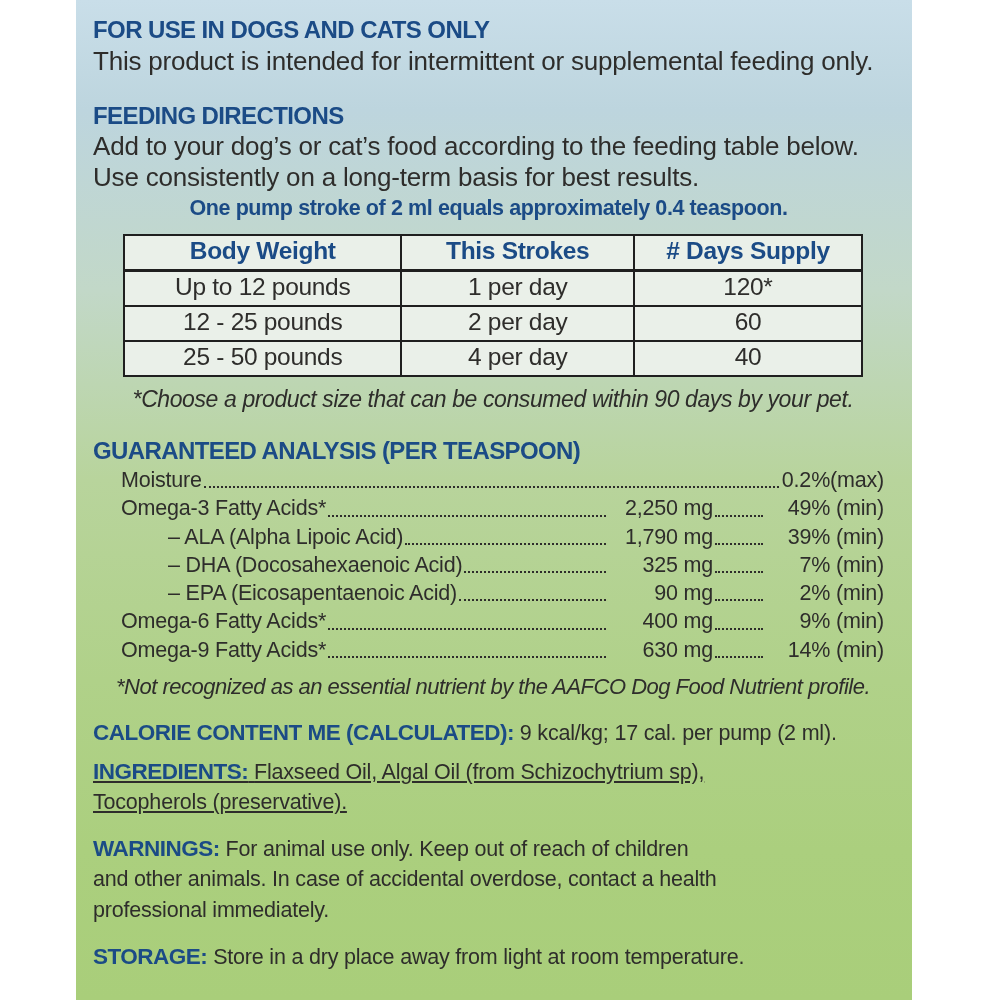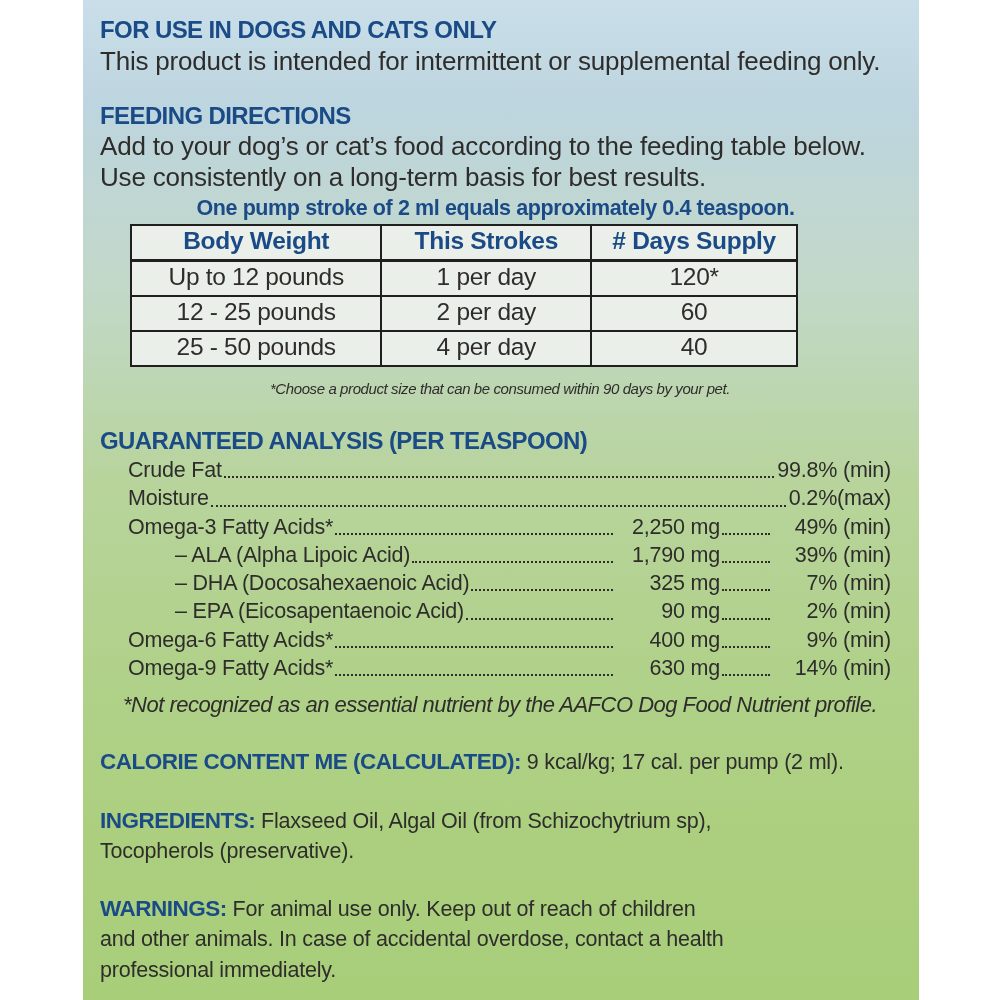--- a/index.html
+++ b/index.html
@@ -1,20 +1,20 @@
 <!DOCTYPE html>
 <html><head>
 <meta charset="utf-8">
 <style>
   * { margin: 0; padding: 0; box-sizing: border-box; }
   html, body { width: 1000px; background: #ffffff; font-family: "Liberation Sans", sans-serif; }
   body { position: relative; height: 1000px; overflow: hidden; }
 
   .label-panel {
-    position: absolute; left: 83px; top: 0;
+    position: absolute; left: 76px; top: 0;
     width: 836px; height: 1000px;
     padding: 15px 28px 0 17px;
     background: linear-gradient(180deg,
       #c9dee9 0%, #bdd5de 11%, #c2d8c8 29%,
       #b8d49c 48%, #b0d189 68%, #abcf7e 85%, #a9ce7a 100%);
     color: #2e2d2b;
     letter-spacing: -0.2px;
   }
 
   .h-blue {
@@ -24,55 +24,55 @@
   .body-text { font-size: 26px; line-height: 31px; color: #2e2d2b; }
   .bold-note { font-size: 21.5px; line-height: 31px; color: #1b4b86; font-weight: bold; letter-spacing: -0.4px; text-align: center; }
 
   
   .sec-use .body-text { margin-top: 1px; }
   .sec-feeding { margin-top: 24px; }
   .sec-analysis { margin-top: 22px; }
 
   
   .feed-table {
-    border-collapse: collapse; width: 668px; margin: 0 0 0 30px;
+    border-collapse: collapse; width: 740px; margin: 10px 0 0 30px;
     background: #eaf0e9; table-layout: fixed;
   }
   .feed-table th, .feed-table td {
     border: 2px solid #1f1f1f; text-align: center;
     font-size: 24.5px; padding: 1px 0 4px;
     letter-spacing: -0.3px;
   }
   .feed-table th { color: #1b4b86; font-weight: bold; border-bottom: 3px solid #1f1f1f; }
   .feed-table col.c1 { width: 37.6%; } .feed-table col.c2 { width: 31.5%; } .feed-table col.c3 { width: 30.9%; }
 
   .table-footnote {
     width: 740px; margin: 7px 0 0 30px; text-align: center;
-    font-style: italic; font-size: 15px; line-height: 30px; letter-spacing: -0.4px;
+    font-style: italic; font-size: 23px; line-height: 30px; letter-spacing: -0.4px;
   }
 
   
   .ga-rows { margin: 0 0 0 28px; }
   .ga-row { display: flex; align-items: flex-end; font-size: 21.5px; line-height: 28.3px; }
   .ga-row.indent { padding-left: 47px; }
   .ga-name { white-space: nowrap; }
   .ga-dots { flex: 1 1 auto; min-width: 12px; border-bottom: 2.5px dotted #2e2d2b; margin: 0 3px 6px 2px; }
   .ga-dots2 { flex: 0 0 48px; border-bottom: 2.5px dotted #2e2d2b; margin: 0 3px 6px 2px; }
   .ga-mg { flex: 0 0 104px; text-align: right; white-space: nowrap; }
   .ga-pct { flex: 0 0 118px; text-align: right; white-space: nowrap; }
   .ga-row.no-mg .ga-pct { flex: 0 0 auto; }
 
   .ga-footnote {
     margin: 8px 0 0 23px; font-style: italic;
     font-size: 22px; line-height: 30px; letter-spacing: -0.5px;
   }
 
-  .inline-sec { margin-top: 27px; font-size: 21.5px; line-height: 30.5px; }
+  .inline-sec { margin-top: 16px; font-size: 21.5px; line-height: 30.5px; }
   .inline-sec .lbl { color: #1b4b86; font-weight: bold; font-size: 22.5px; letter-spacing: -0.5px; }
-  .sec-ingredients { margin-top: 28px; }
+  .sec-ingredients { margin-top: 8px; text-decoration: underline; }
   .sec-warnings { }
   .sec-storage { margin-top: 17px; }
 </style>
 </head>
 <body>
 
 <div class="label-panel">
 
   <div class="sec-use">
     <div class="h-blue">FOR USE IN DOGS AND CATS ONLY</div>
@@ -116,25 +116,20 @@
         <td>40</td>
       </tr>
     </tbody>
   </table>
   <div class="table-footnote">*Choose a product size that can be consumed within 90 days by your pet.</div>
 
   <div class="sec-analysis">
     <div class="h-blue">GUARANTEED ANALYSIS (PER TEASPOON)</div>
     <div class="ga-rows">
 
-      <div class="ga-row no-mg">
-        <span class="ga-name">Crude Fat</span>
-        <span class="ga-dots"></span>
-        <span class="ga-pct">99.8% (min)</span>
-      </div>
 
       <div class="ga-row no-mg">
         <span class="ga-name">Moisture</span>
         <span class="ga-dots"></span>
         <span class="ga-pct">0.2%(max)</span>
       </div>
 
       <div class="ga-row">
         <span class="ga-name">Omega-3 Fatty Acids*</span>
         <span class="ga-dots"></span>

